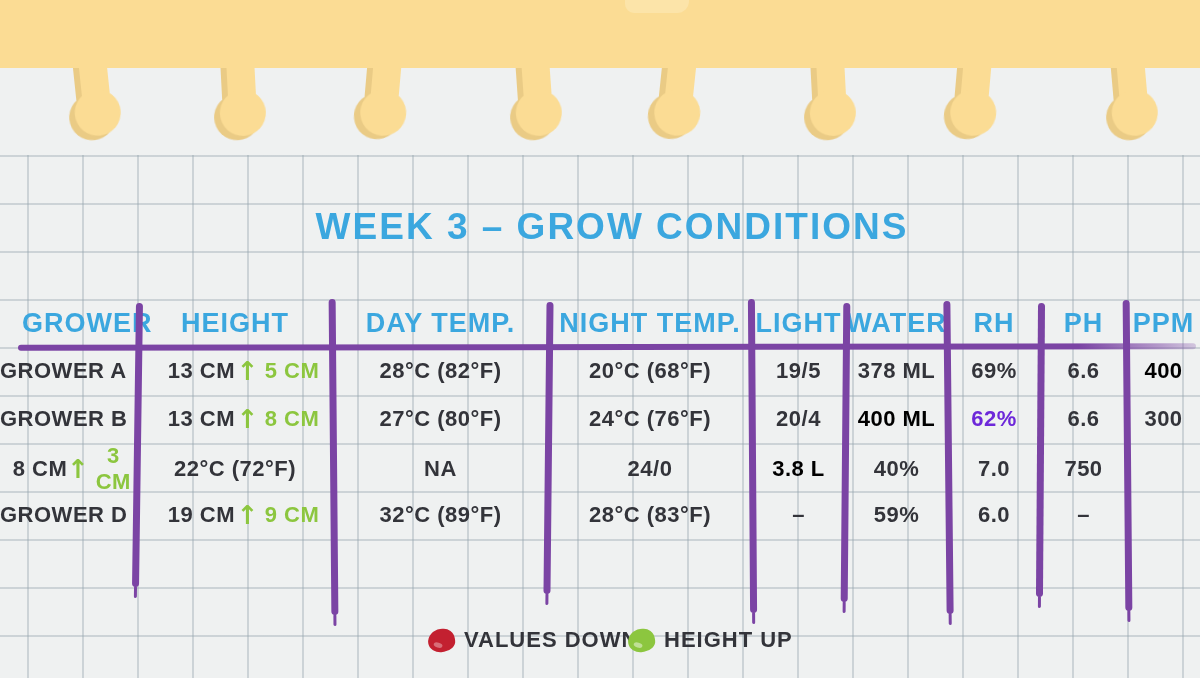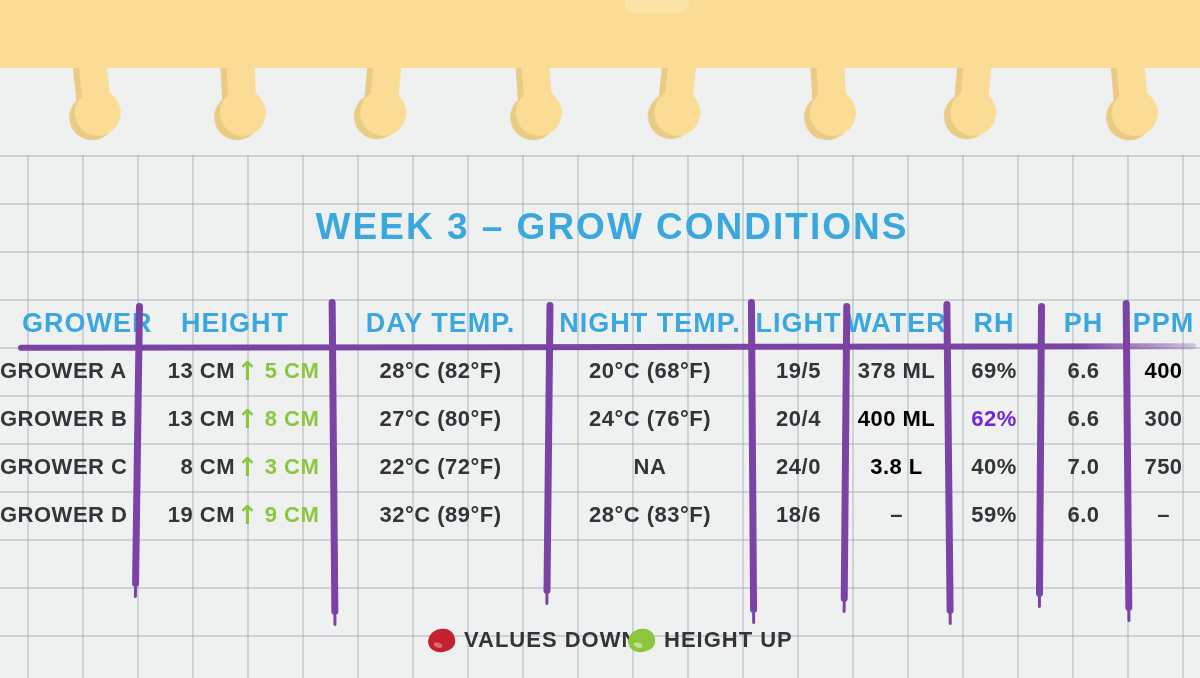--- a/index.html
+++ b/index.html
@@ -207,21 +207,20 @@
       <div class="cell">27°C (80°F)</div>
       <div class="cell">24°C (76°F)</div>
       <div class="cell">20/4</div>
       <div class="cell green">400 ML</div>
       <div class="cell red">62%</div>
       <div class="cell">6.6</div>
       <div class="cell">300</div>
     </div>
 
     <div class="row">
-      <div class="cell first">GROWER C</div>
       <div class="cell">
         <span class="h-base">8 CM</span>
         <span class="h-arrow">↑</span>
         <span class="h-delta">3 CM</span>
       </div>
       <div class="cell">22°C (72°F)</div>
       <div class="cell">NA</div>
       <div class="cell">24/0</div>
       <div class="cell green">3.8 L</div>
       <div class="cell">40%</div>
@@ -231,21 +230,20 @@
 
     <div class="row">
       <div class="cell first">GROWER D</div>
       <div class="cell">
         <span class="h-base">19 CM</span>
         <span class="h-arrow">↑</span>
         <span class="h-delta">9 CM</span>
       </div>
       <div class="cell">32°C (89°F)</div>
       <div class="cell">28°C (83°F)</div>
-      <div class="cell">18/6</div>
       <div class="cell">–</div>
       <div class="cell">59%</div>
       <div class="cell">6.0</div>
       <div class="cell">–</div>
     </div>
 
   </div>
 
   <div class="legend-item down">
     <span class="blob red-blob"></span>

